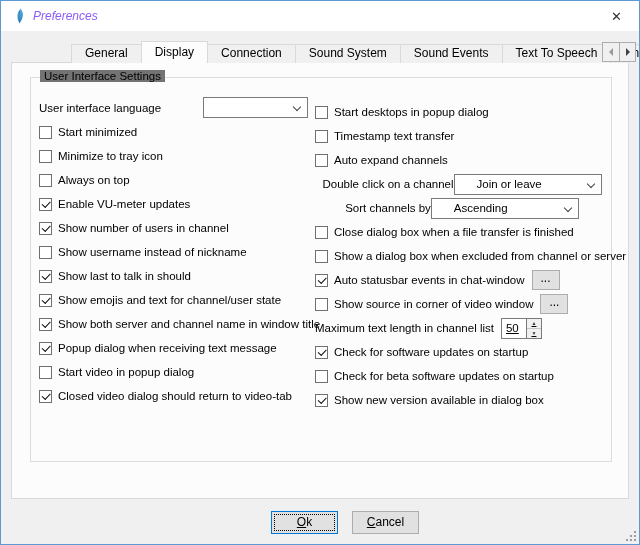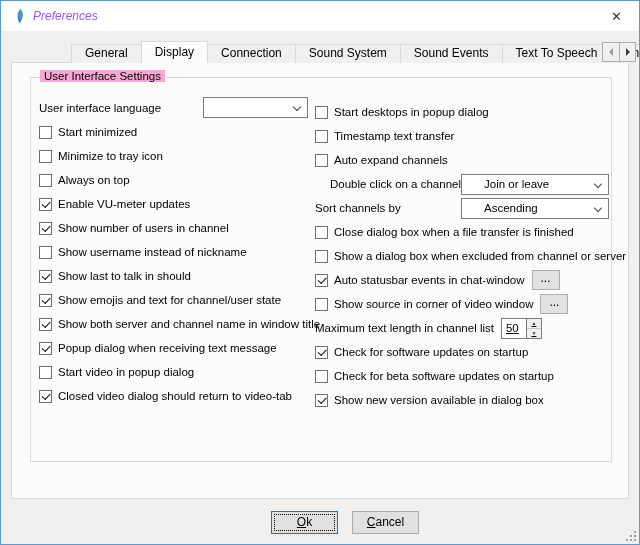--- a/index.html
+++ b/index.html
@@ -25,21 +25,21 @@
   .tab-scroll { position:absolute; top:41px; right:3px; z-index:5; display:flex; border:1px solid #adadad; background:#f0f0f0; height:20px; }
   .tab-scroll .sbtn { width:16px; height:18px; display:flex; align-items:center; justify-content:center; }
   .tab-scroll .sbtn + .sbtn { border-left:1px solid #adadad; }
   .tri-left { width:0; height:0; border-top:4px solid transparent; border-bottom:4px solid transparent; border-right:4px solid #9a9a9a; }
   .tri-right { width:0; height:0; border-top:4px solid transparent; border-bottom:4px solid transparent; border-left:4px solid #404040; }
 
   .tab-panel { position:absolute; top:61px; left:10px; width:618px; height:437px; background:#fcfcfc; border:1px solid #d9d9d9; z-index:1; }
 
   
   .groupbox { position:absolute; left:18px; top:14px; width:582px; height:385px; border:1px solid #dcdcdc; }
-  .groupbox-title { position:absolute; top:-8px; left:9px; background:#f9a8d4; padding:0 4px; font-size:11.5px; }
+  .groupbox-title { position:absolute; top:-8px; left:9px; background:#737373; padding:0 4px; font-size:11.5px; }
 
   .col-left  { position:absolute; left:8px;   top:18px; width:274px; }
   .col-right { position:absolute; left:284px; top:22px; width:294px; }
 
   .row { display:flex; align-items:center; height:24px; white-space:nowrap; position:relative; }
   .lbl { font-size:11.5px; color:#000; }
 
   
   .checkbox { width:13px; height:13px; border:1px solid #707070; background:#fff; margin-right:6px; position:relative; flex:0 0 13px; }
   .checkbox.checked::after {
@@ -182,28 +182,28 @@
         </div>
         <div class="row">
           <span class="checkbox"></span>
           <span class="lbl">Timestamp text transfer</span>
         </div>
         <div class="row">
           <span class="checkbox"></span>
           <span class="lbl">Auto expand channels</span>
         </div>
 
-        <div class="row" style="justify-content:flex-end;">
+        <div class="row" style="justify-content:center;">
           <span class="lbl">Double click on a channel</span>
           <div class="combo wide">
             <span>Join or leave</span>
             <span class="chev"></span>
           </div>
         </div>
-        <div class="row" style="justify-content:space-between;">
+        <div class="row" style="justify-content:center;">
           <span class="lbl">Sort channels by</span>
           <div class="combo wide">
             <span>Ascending</span>
             <span class="chev"></span>
           </div>
         </div>
 
         <div class="row">
           <span class="checkbox"></span>
           <span class="lbl">Close dialog box when a file transfer is finished</span>

